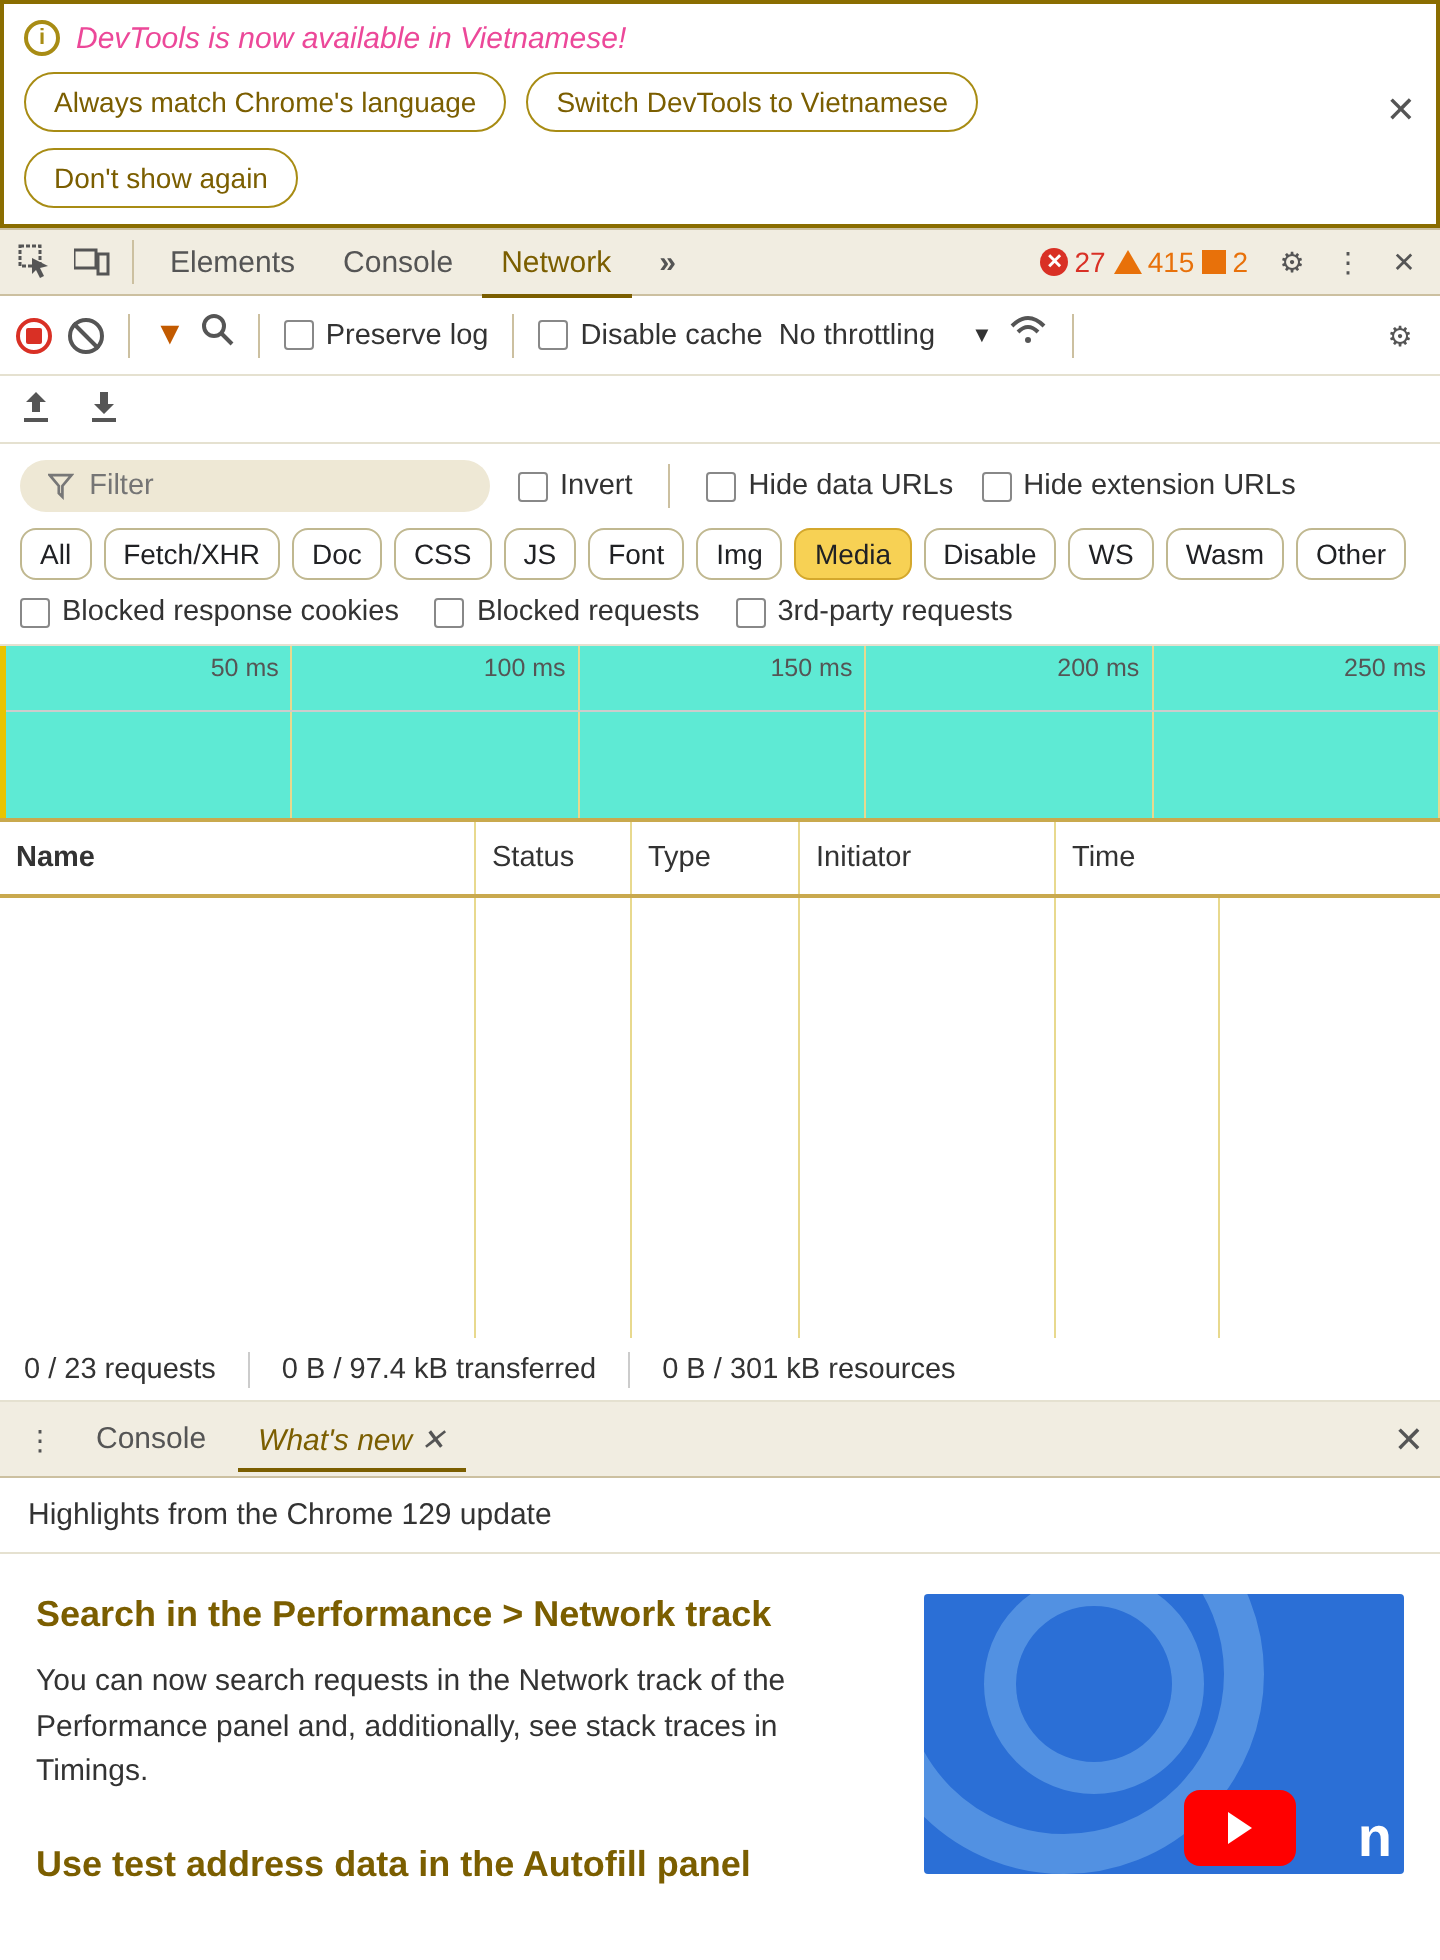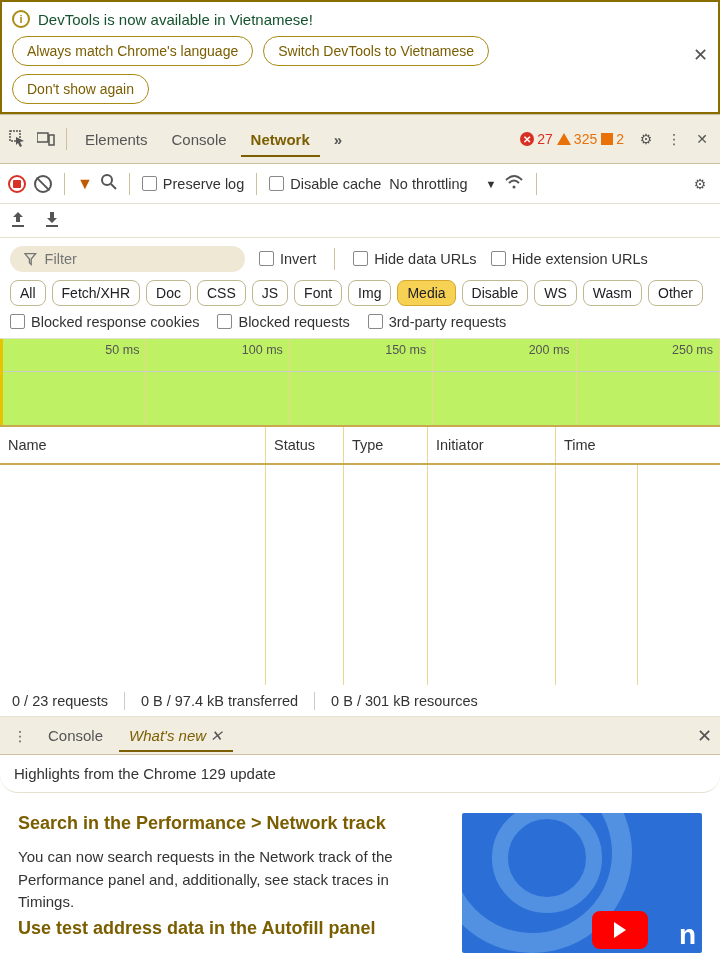--- a/index.html
+++ b/index.html
@@ -2,106 +2,106 @@
 <html><head>
 <meta charset="utf-8">
 <style>
 * { box-sizing: border-box; margin: 0; padding: 0; font-family: "Segoe UI", Arial, sans-serif; }
 body { width: 720px; height: 980px; background: #fff; font-size: 14px; color: #202124; overflow: hidden; }
 
 
 .banner { border: 2px solid #8a6d00; background: #fff; padding: 8px 10px 8px 10px; position: relative; }
 .banner-title-row { display: flex; align-items: center; gap: 8px; margin-bottom: 8px; }
 .info-icon { width: 18px; height: 18px; border: 2px solid #a88c14; border-radius: 50%; display: flex; align-items: center; justify-content: center; font-size: 11px; color: #a88c14; font-weight: bold; }
-.banner-title { font-size: 15px; color: #14532d; }
+.banner-title { font-size: 15px; color: #ec4899; font-style: italic; }
 .banner-buttons { display: flex; gap: 10px; flex-wrap: wrap; align-items: flex-end; }
 .banner-btn { border: 1.5px solid #a88c14; background: #fff; color: #7b5e00; border-radius: 18px; padding: 6px 14px; font-size: 14px; cursor: pointer; }
 .banner-close { position: absolute; right: 10px; top: 42px; font-size: 18px; color: #555; cursor: pointer; background: none; border: none; }
 
 
-.main-toolbar { display: flex; align-items: center; height: 50px; background: #f1ede1; border-top: 1px solid #ccc0a0; border-bottom: 1px solid #ccc0a0; padding: 0 6px; gap: 4px; }
+.main-toolbar { display: flex; align-items: center; height: 34px; background: #f1ede1; border-top: 1px solid #ccc0a0; border-bottom: 1px solid #ccc0a0; padding: 0 6px; gap: 4px; }
 .tb-icon-btn { width: 24px; height: 24px; display: flex; align-items: center; justify-content: center; cursor: pointer; color: #555; }
 .divider { width: 1px; height: 22px; background: #ccc0a0; margin: 0 4px; }
 .tab { padding: 8px 10px; font-size: 15px; color: #555; cursor: pointer; position: relative; }
-.tab.active { color: #7b5e00; font-weight: 700; }
+.tab.active { color: #7b5e00; font-weight: 400; }
 .tab.active::after { content: ""; position: absolute; left: 0; right: 0; bottom: -1px; height: 2px; background: #7b5e00; }
 .spacer { flex: 1; }
 .badge-group { display: flex; align-items: center; gap: 4px; margin-right: 6px; }
 .badge { display: flex; align-items: center; gap: 3px; font-size: 14px; }
 .badge-err { color: #d93025; }
 .badge-warn { color: #e8710a; }
 .badge-issue { color: #e8710a; }
 .circle { width: 14px; height: 14px; border-radius: 50%; display: inline-flex; align-items: center; justify-content: center; color: #fff; font-size: 10px; font-weight: bold; }
 .c-red { background: #d93025; }
 .tri-warn { width: 0; height: 0; border-left: 7px solid transparent; border-right: 7px solid transparent; border-bottom: 12px solid #e8710a; }
 .flag { width: 12px; height: 12px; background: #e8710a; position: relative; }
 
 
 .net-toolbar { display: flex; align-items: center; height: 40px; background: #fff; border-bottom: 1px solid #e5e1d0; padding: 0 8px; gap: 8px; }
 .record-btn { width: 18px; height: 18px; border: 2px solid #d93025; border-radius: 50%; display: flex; align-items: center; justify-content: center; cursor: pointer; }
 .record-inner { width: 8px; height: 8px; background: #d93025; border-radius: 1px; }
 .nodrop { width: 18px; height: 18px; border: 2px solid #555; border-radius: 50%; position: relative; }
 .nodrop::after { content: ""; position: absolute; left: -2px; top: 6px; width: 18px; height: 2px; background: #555; transform: rotate(45deg); }
 .funnel { color: #c25a00; font-size: 16px; cursor: pointer; }
 .search-icon { color: #555; font-size: 16px; cursor: pointer; }
-.checkbox-label { display: flex; align-items: flex-start; gap: 6px; font-size: 14.5px; color: #333; cursor: pointer; }
+.checkbox-label { display: flex; align-items: center; gap: 6px; font-size: 14.5px; color: #333; cursor: pointer; }
 .chk { width: 15px; height: 15px; border: 1.5px solid #888; border-radius: 2px; }
 .throttle { display: flex; align-items: center; gap: 4px; font-size: 14.5px; color: #333; cursor: pointer; }
 .wifi-icon { font-size: 16px; color: #555; }
 
 
 .ud-row { display: flex; align-items: center; height: 34px; padding: 0 10px; gap: 18px; border-bottom: 1px solid #e5e1d0; }
 .ud-icon { color: #555; cursor: pointer; }
 
 
 .filter-section { padding: 8px 10px; border-bottom: 1px solid #e5e1d0; }
 .filter-row1 { display: flex; align-items: center; gap: 14px; margin-bottom: 8px; }
 .filter-input { background: #eee8d5; border-radius: 16px; padding: 5px 14px; display: flex; align-items: center; gap: 8px; width: 235px; }
 .filter-input input { background: transparent; border: none; outline: none; font-size: 14.5px; color: #555; width: 100%; }
 .filter-row2 { display: flex; gap: 6px; flex-wrap: wrap; margin-bottom: 8px; }
 .pill { border: 1px solid #c0b890; border-radius: 8px; padding: 4px 9px; font-size: 14px; cursor: pointer; background: #fff; }
 .pill.active { background: #f7d154; border-color: #d4a82c; }
 .filter-row3 { display: flex; gap: 18px; }
 
 
-.timeline { height: 88px; border-bottom: 2px solid #c9a94e; position: relative; background: #bef264; display: flex; }
+.timeline { height: 88px; border-bottom: 2px solid #c9a94e; position: relative; background: #5eead4; display: flex; }
 .tcol { border-right: 1px solid #e8d98e; flex: 1; position: relative; }
 .tcol:first-child { border-left: 3px solid #e8c400; }
 .tcol:last-child { border-right: 3px solid #e8c400; }
 .tlabel { position: absolute; top: 4px; right: 6px; font-size: 12.5px; color: #555; }
 .tline { position: absolute; left: 3px; right: 0; top: 32px; height: 1px; background: #ccc; }
 
 
 .ntable { display: flex; border-bottom: 2px solid #c9a94e; }
 .ncol-header { padding: 10px 8px; font-size: 14.5px; color: #333; border-right: 1px solid #e8d98e; }
 .ntable-body { height: 220px; display: flex; }
 .ncol { border-right: 1px solid #e8d98e; }
-.col-name { width: 266px; }
+.col-name { width: 238px; font-weight: bold; }
 .col-status { width: 78px; }
 .col-type { width: 84px; }
 .col-init { width: 128px; }
 .col-size { width: 82px; }
 .col-time { flex: 1; border-right: none; }
 
 
 .statusbar { display: flex; align-items: center; height: 32px; padding: 0 12px; gap: 16px; font-size: 14.5px; color: #333; border-bottom: 1px solid #e5e1d0; }
 .statusbar .sdiv { width: 1px; height: 18px; background: #ccc; }
 
 
 .drawer-tabs { display: flex; align-items: center; background: #f1ede1; height: 38px; padding: 0 8px; gap: 6px; border-bottom: 1px solid #ccc0a0; }
 .dtab { padding: 6px 10px; font-size: 15px; color: #555; cursor: pointer; position: relative; }
 .dtab.active { color: #7b5e00; font-style: italic; }
 .dtab.active::after { content: ""; position: absolute; left: 0; right: 0; bottom: -1px; height: 2px; background: #7b5e00; }
 .dtab-close { cursor: pointer; color: #555; margin-left: 4px; }
 .drawer-close { margin-left: auto; cursor: pointer; font-size: 18px; color: #555; }
-.drawer-sub { padding: 10px 14px; font-size: 15px; color: #333; border-bottom: 1px solid #e5e1d0; border-radius: 18px; }
+.drawer-sub { padding: 10px 14px; font-size: 15px; color: #333; border-bottom: 1px solid #e5e1d0; }
 .article { padding: 20px 18px; display: flex; gap: 18px; }
 .article-text { flex: 1; }
 .article h3 { color: #7b5e00; font-size: 18px; font-weight: 700; margin-bottom: 12px; }
-.article p { font-size: 15px; color: #333; line-height: 1.5; margin-bottom: 4px; }
+.article p { font-size: 15px; color: #333; line-height: 1.5; margin-bottom: 24px; }
 .video-thumb { width: 240px; height: 140px; background: #2b6fd6; position: relative; border-radius: 2px; overflow: hidden; }
 .video-circle { position: absolute; width: 200px; height: 200px; border: 20px solid #5291e2; border-radius: 50%; left: -30px; top: -60px; }
 .video-circle2 { position: absolute; width: 110px; height: 110px; border: 16px solid #5291e2; border-radius: 50%; left: 30px; top: -10px; }
 .play-btn { position: absolute; bottom: 4px; left: 130px; width: 56px; height: 38px; background: #ff0000; border-radius: 8px; display: flex; align-items: center; justify-content: center; }
 .play-tri { width: 0; height: 0; border-left: 12px solid #fff; border-top: 8px solid transparent; border-bottom: 8px solid transparent; }
 .video-n { position: absolute; bottom: 2px; right: 6px; color: #fff; font-size: 28px; font-weight: bold; }
 </style>
 </head>
 <body>
 
@@ -139,21 +139,21 @@
   <span class="tab active">Network</span>
   <span class="tab" style="font-weight:bold;">»</span>
   <span class="spacer"></span>
   <div class="badge-group">
     <span class="badge badge-err">
         <span class="circle c-red">✕</span>
         <span>27</span>
       </span>
     <span class="badge badge-warn">
         <span class="tri-warn"></span>
-        <span>325</span>
+        <span>415</span>
       </span>
     <span class="badge badge-issue">
         <span class="flag"></span>
         <span>2</span>
       </span>
   </div>
   <span class="tb-icon-btn">⚙</span>
   <span class="tb-icon-btn">⋮</span>
   <span class="tb-icon-btn">✕</span>
 </div>

